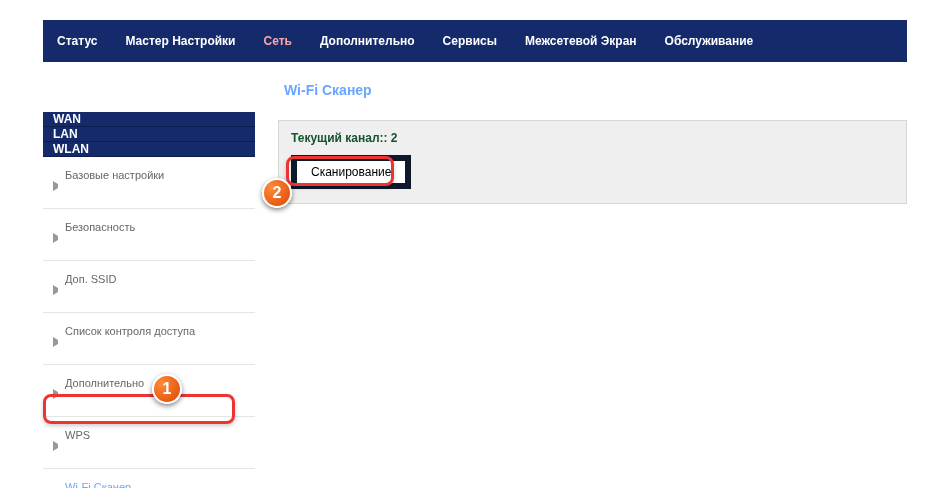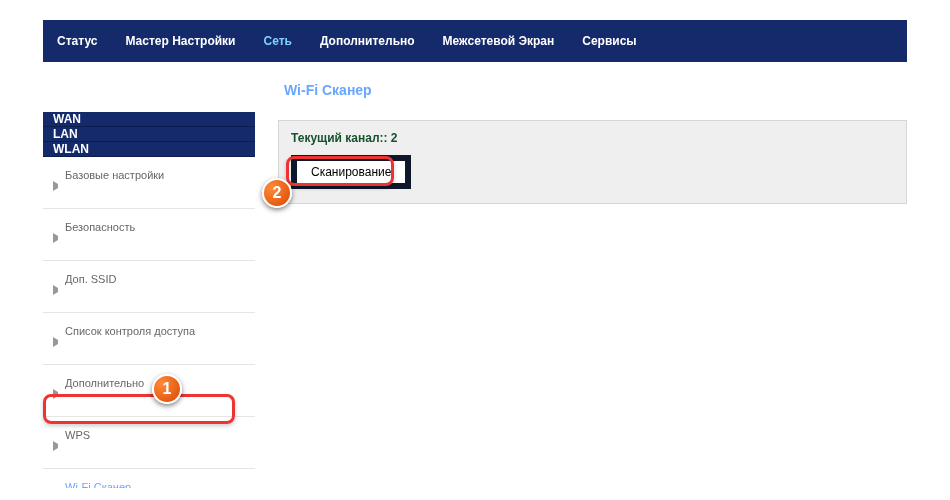--- a/index.html
+++ b/index.html
@@ -27,21 +27,21 @@
   .topnav-item {
     color: #fff;
     font-weight: bold;
     font-size: 12px;
     padding: 0 14px;
     height: 100%;
     display: flex;
     align-items: center;
     cursor: pointer;
   }
-  .topnav-item.active { color: #7dd3fc; }
+  .topnav-item.active { color: #fca5a5; }
   .sidebar {
     position: absolute;
     top: 112px;
     left: 43px;
     width: 212px;
   }
   .side-top {
     background: #152a6b;
     color: #fff;
     font-weight: bold;
@@ -135,22 +135,23 @@
 </head>
 <body>
 
 <div class="page">
 
   <div class="topnav">
     <div class="topnav-item">Статус</div>
     <div class="topnav-item">Мастер Настройки</div>
     <div class="topnav-item active">Сеть</div>
     <div class="topnav-item">Дополнительно</div>
+    <div class="topnav-item">Сервисы</div>
     <div class="topnav-item">Межсетевой Экран</div>
-    <div class="topnav-item">Сервисы</div>
+    <div class="topnav-item">Обслуживание</div>
   </div>
 
   <div class="sidebar">
     <div class="side-top">WAN</div>
     <div class="side-top">LAN</div>
     <div class="side-top">WLAN</div>
 
     <div class="side-sub">Базовые настройки</div>
     <div class="side-sub">Безопасность</div>
     <div class="side-sub">Доп. SSID</div>

